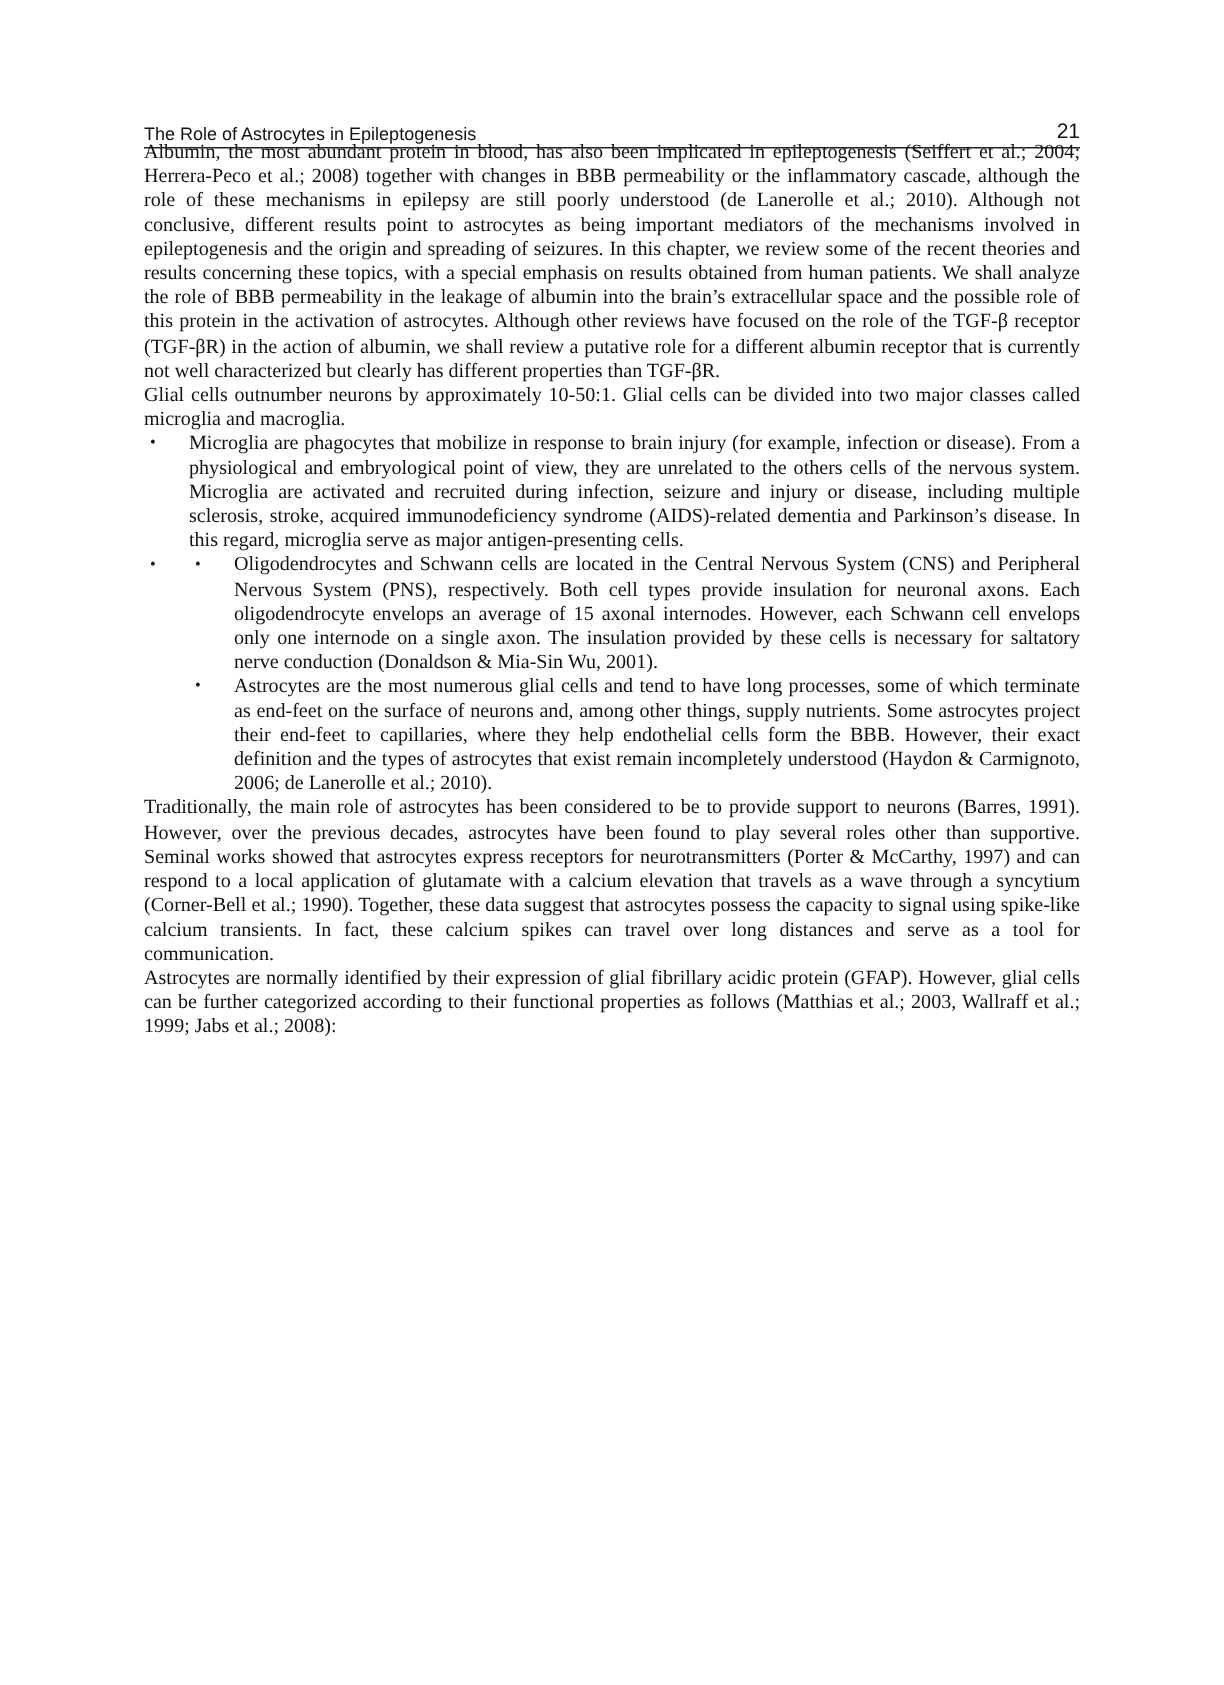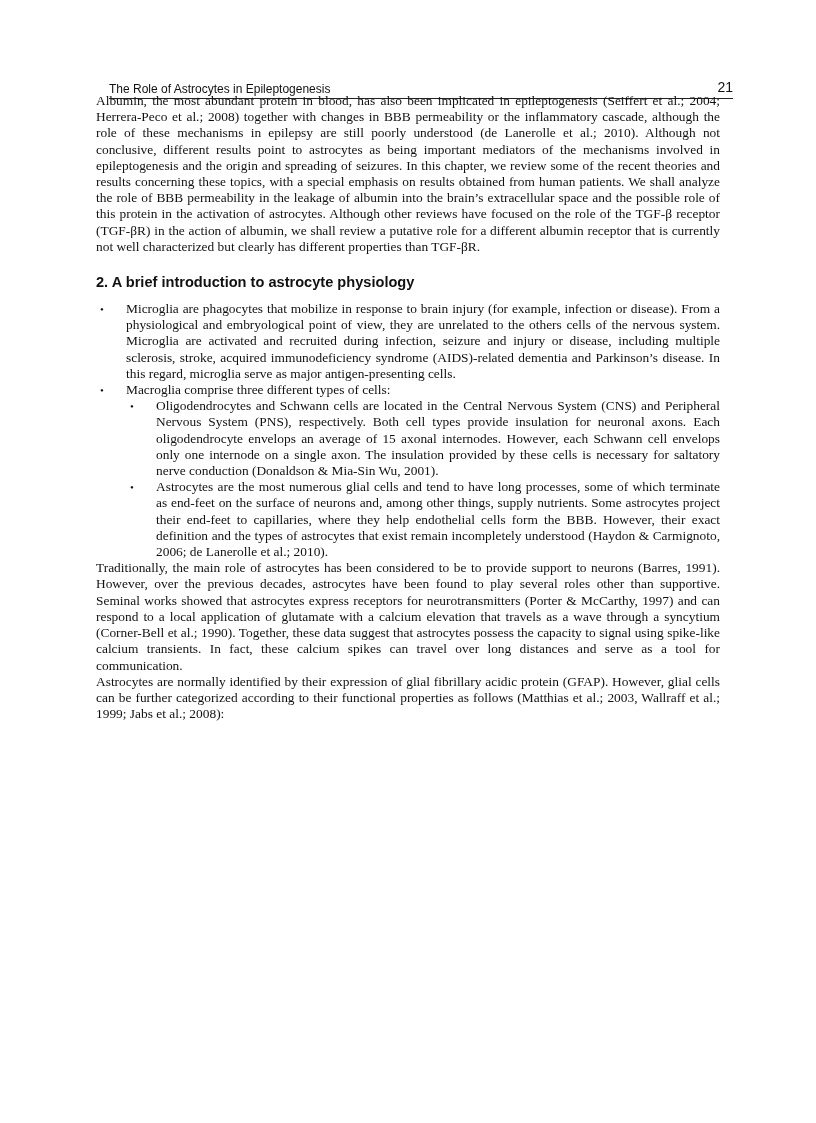--- a/index.html
+++ b/index.html
@@ -1,19 +1,19 @@
 <!DOCTYPE html>
 <html><head>
 <meta charset="utf-8">
 <style>
   html, body { margin: 0; padding: 0; background: #ffffff; }
   body { width: 816px; height: 1123px; position: relative; overflow: hidden; }
   .page { position: absolute; left: 96px; top: 0; width: 624px; color: #111; }
   .running-header {
-    position: absolute; top: 80px; left: 13px; width: 624px; height: 18px;
+    position: absolute; top: 80px; left: 0; width: 624px; height: 18px;
     border-bottom: 1.3px solid #222;
     font-family: "Liberation Sans", sans-serif; font-size: 12px;
   }
   .running-header .title { position: absolute; left: 0; top: 2px; }
   .running-header .pgno { position: absolute; right: 0; top: -1px; font-size: 14px; text-align: center; }
   .body { position: absolute; top: 93px; left: 0; width: 624px;
     font-family: "Liberation Serif", serif; font-size: 13.4px; line-height: 16.2px; }
   p { margin: 0; text-align: justify; }
   h2 { font-family: "Liberation Sans", sans-serif; font-weight: bold; font-size: 14.6px;
     margin: 18px 0 10px 0; line-height: 18px; }
@@ -27,31 +27,30 @@
 
 <div class="page">
   <div class="running-header">
     <span class="title">The Role of Astrocytes in Epileptogenesis</span>
     <span class="pgno">21</span>
   </div>
 
   <div class="body">
     <p>Albumin, the most abundant protein in blood, has also been implicated in epileptogenesis (Seiffert et al.; 2004; Herrera-Peco et al.; 2008) together with changes in BBB permeability or the inflammatory cascade, although the role of these mechanisms in epilepsy are still poorly understood (de Lanerolle et al.; 2010). Although not conclusive, different results point to astrocytes as being important mediators of the mechanisms involved in epileptogenesis and the origin and spreading of seizures. In this chapter, we review some of the recent theories and results concerning these topics, with a special emphasis on results obtained from human patients. We shall analyze the role of BBB permeability in the leakage of albumin into the brain’s extracellular space and the possible role of this protein in the activation of astrocytes. Although other reviews have focused on the role of the TGF-β receptor (TGF-βR) in the action of albumin, we shall review a putative role for a different albumin receptor that is currently not well characterized but clearly has different properties than TGF-βR.</p>
 
-    <h2>2. A brief introduction to astrocyte physiology</h2>
 
+    <p>Glial cells outnumber neurons by approximately 10-50:1. Glial cells can be divided into two major classes called microglia and macroglia.</p>
 
     <ul>
       <li>
         <span class="bullet">•</span>
         <span>Microglia are phagocytes that mobilize in response to brain injury (for example, infection or disease). From a physiological and embryological point of view, they are unrelated to the others cells of the nervous system. Microglia are activated and recruited during infection, seizure and injury or disease, including multiple sclerosis, stroke, acquired immunodeficiency syndrome (AIDS)-related dementia and Parkinson’s disease. In this regard, microglia serve as major antigen-presenting cells.</span>
       </li>
       <li>
         <span class="bullet">•</span>
-        <span>Macroglia comprise three different types of cells:</span>
         <ul class="sub">
           <li>
             <span class="bullet">•</span>
             <span>Oligodendrocytes and Schwann cells are located in the Central Nervous System (CNS) and Peripheral Nervous System (PNS), respectively. Both cell types provide insulation for neuronal axons. Each oligodendrocyte envelops an average of 15 axonal internodes. However, each Schwann cell envelops only one internode on a single axon. The insulation provided by these cells is necessary for saltatory nerve conduction (Donaldson &amp; Mia-Sin Wu, 2001).</span>
           </li>
           <li>
             <span class="bullet">•</span>
             <span>Astrocytes are the most numerous glial cells and tend to have long processes, some of which terminate as end-feet on the surface of neurons and, among other things, supply nutrients. Some astrocytes project their end-feet to capillaries, where they help endothelial cells form the BBB. However, their exact definition and the types of astrocytes that exist remain incompletely understood (Haydon &amp; Carmignoto, 2006; de Lanerolle et al.; 2010).</span>
           </li>
         </ul>

